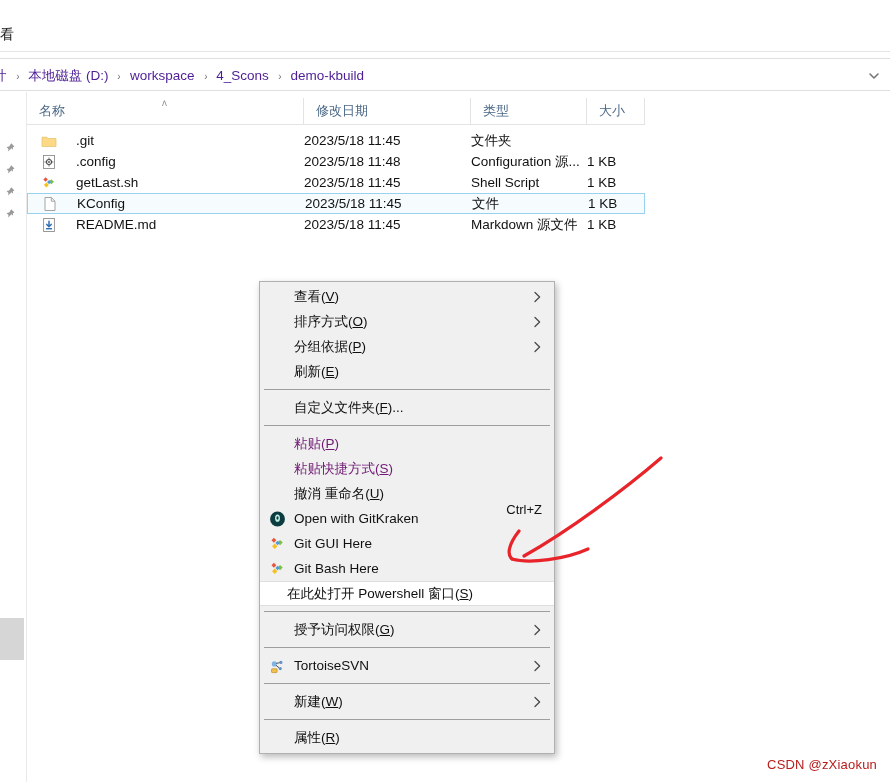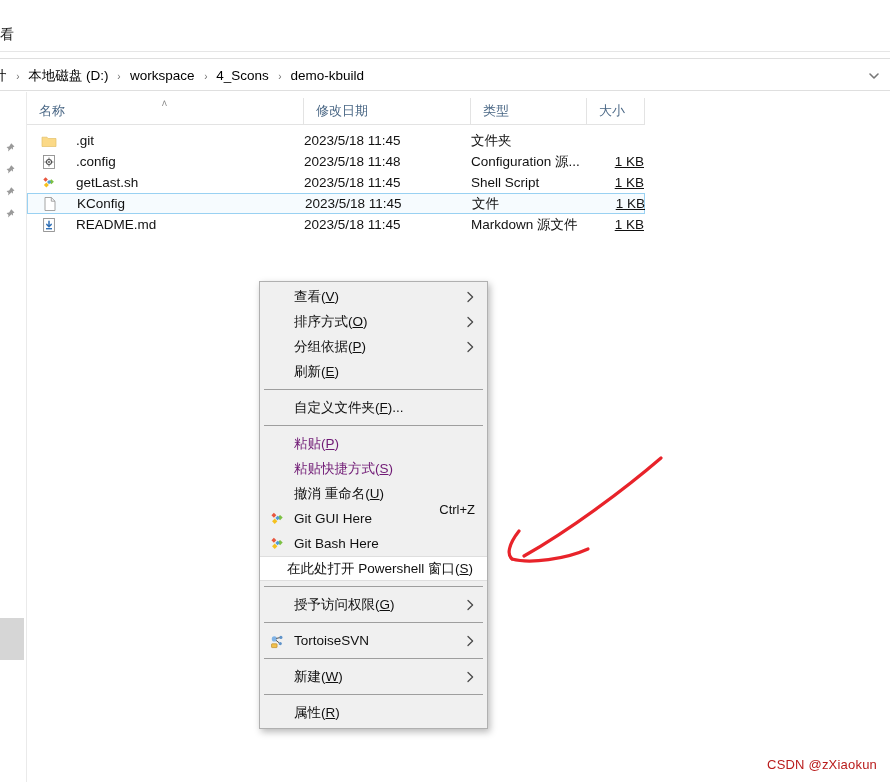--- a/index.html
+++ b/index.html
@@ -28,21 +28,21 @@
 
   
   .addressbar {
     position: absolute; left: 0; top: 58px; width: 890px; height: 33px;
     background: #ffffff; border: 1px solid #dfdfdf; border-left: none; border-right: none;
   }
   .crumbs {
     position: absolute; left: -10px; top: 0; height: 33px;
     display: flex; align-items: center; white-space: nowrap;
   }
-  .crumb { font-size: 13.5px; color: #000000; padding: 0 3px; }
+  .crumb { font-size: 13.5px; color: #4c1d95; padding: 0 3px; }
   .crumb-sep {
     display: inline-block; color: #6f6f6f; font-size: 11px;
     padding: 0 6px; transform: scaleX(0.9);
   }
   .addr-chevron {
     position: absolute; right: 9px; top: 10px; width: 14px; height: 14px;
     color: #777;
   }
   .addr-chevron svg { display: block; }
 
@@ -91,26 +91,26 @@
   }
   .row.selected {
     border: 1px solid #99d1f2; background: #f6fbfe;
   }
   .cell-name {
     position: absolute; left: 14px; display: flex; align-items: center; gap: 19px;
     white-space: nowrap;
   }
   .cell-date { position: absolute; left: 277px; white-space: nowrap; }
   .cell-type { position: absolute; left: 444px; white-space: nowrap; }
-  .cell-size { position: absolute; left: 560px; width: 57px; text-align: right; white-space: nowrap; text-decoration: underline; }
+  .cell-size { position: absolute; left: 560px; width: 57px; text-align: left; white-space: nowrap; }
   .ficon { width: 16px; height: 16px; flex: 0 0 16px; display: block; }
 
   
   .ctxmenu {
-    position: absolute; left: 259px; top: 281px; width: 229px;
+    position: absolute; left: 259px; top: 281px; width: 296px;
     background: #f0f0f0;
     border: 1px solid #b0b0b0;
     box-shadow: 2px 3px 7px rgba(0,0,0,0.28);
     padding: 2px 0 3px 0;
     z-index: 40;
   }
   .mi {
     position: relative; height: 25px; display: flex; align-items: center;
     font-size: 13.5px; color: #101010; padding-left: 34px; padding-right: 10px;
     white-space: nowrap;
@@ -311,20 +311,28 @@
       </div>
       <div class="mi disabled">
         <span>粘贴快捷方式(<span class="u">S</span>)</span>
       </div>
       <div class="mi">
         <span>撤消 重命名(<span class="u">U</span>)</span>
         <span class="mi-accel">Ctrl+Z</span>
       </div>
       <div class="mi">
         <svg viewBox="0 0 16 16" width="17" height="17" class="mi-icon">
+          <circle cx="8" cy="8" r="7" fill="#0b3c40"></circle>
+          <ellipse cx="8" cy="7.2" rx="2.3" ry="3.4" fill="#bfeee4"></ellipse>
+          <ellipse cx="8" cy="7" rx="1" ry="1.6" fill="#0b3c40"></ellipse>
+        </svg>
+        <span>Open with GitKraken</span>
+      </div>
+      <div class="mi">
+        <svg viewBox="0 0 16 16" width="17" height="17" class="mi-icon">
           <path d="M4.6 2.2 6.9 4.5 4.6 6.8 2.3 4.5z" fill="#e8563f"></path>
           <path d="M10.4 4.2 12.9 6.7 10.4 9.2 7.9 6.7z" fill="#7cc143"></path>
           <path d="M5.4 7.6 7.9 10.1 5.4 12.6 2.9 10.1z" fill="#f4c11f"></path>
           <path d="M8.1 5.0 10.2 7.1 8.1 9.2 6.0 7.1z" fill="#4f9cd8"></path>
         </svg>
         <span>Git GUI Here</span>
       </div>
       <div class="mi">
         <svg viewBox="0 0 16 16" width="17" height="17" class="mi-icon">
           <path d="M4.6 2.2 6.9 4.5 4.6 6.8 2.3 4.5z" fill="#e8563f"></path>

